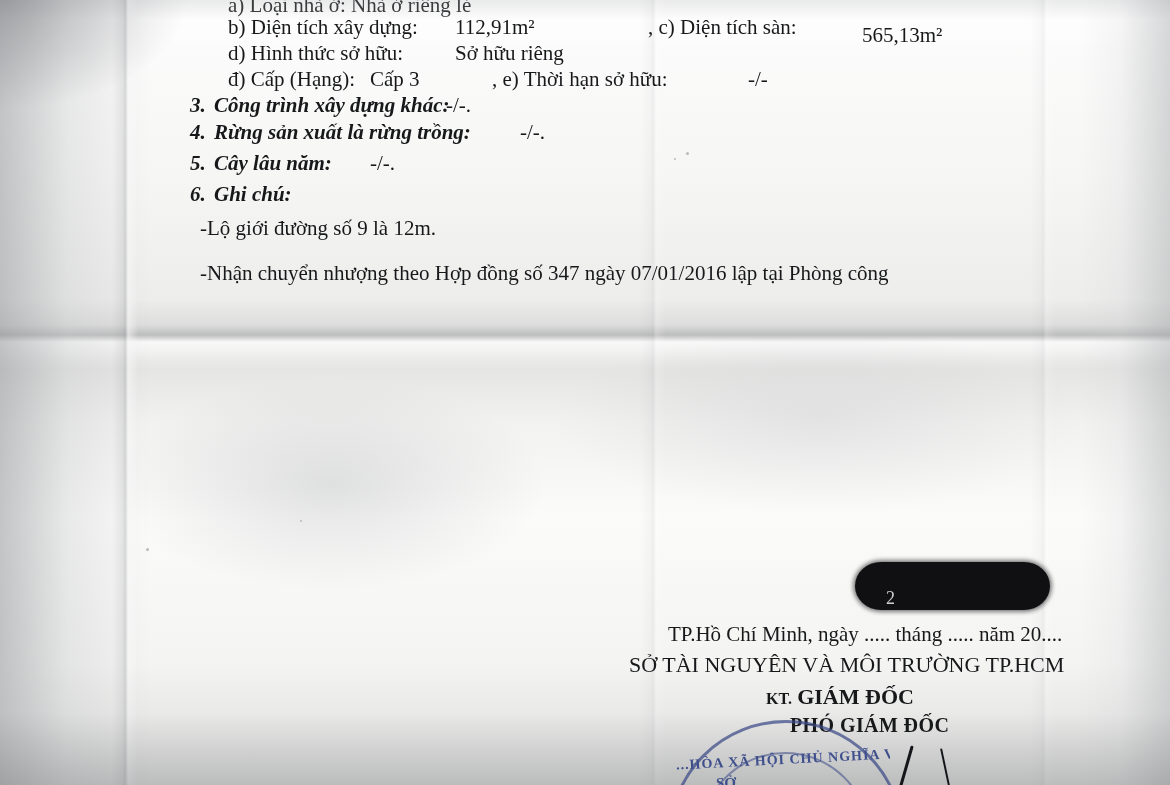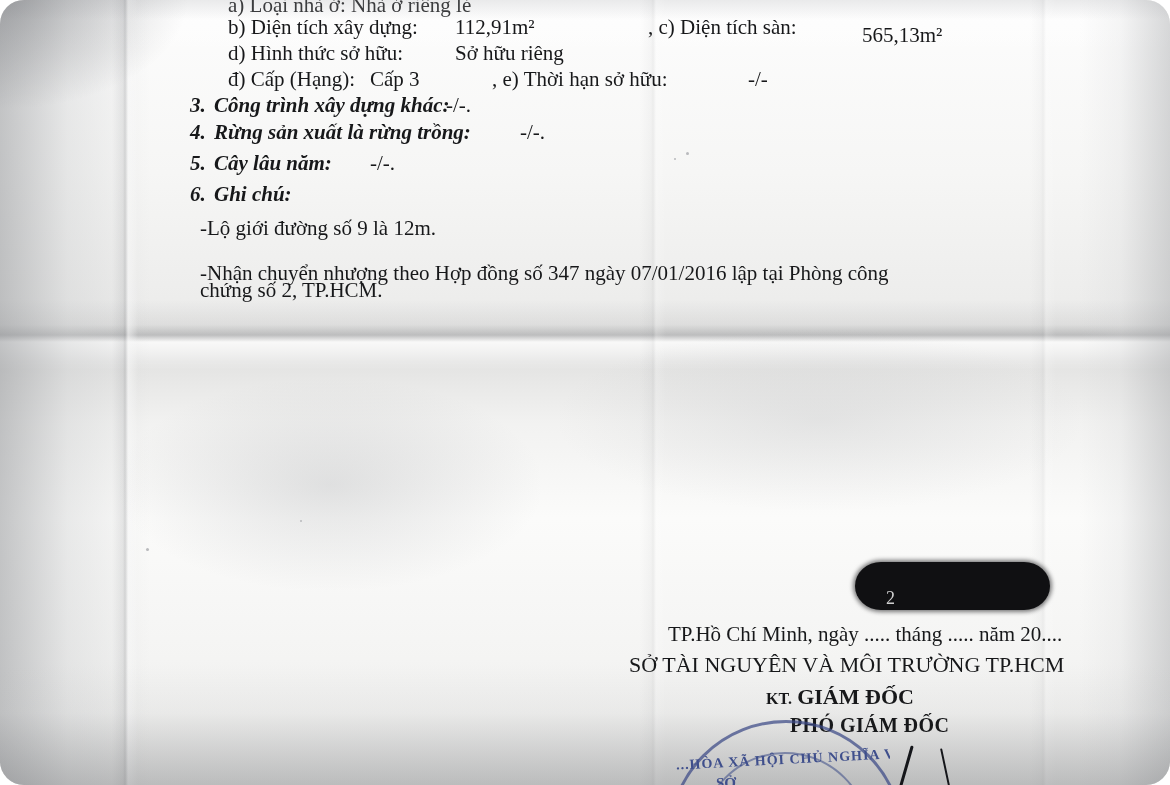--- a/index.html
+++ b/index.html
@@ -8,21 +8,20 @@
     background: #ffffff;
   }
   #page {
     position: relative;
     width: 1170px;
     height: 785px;
     overflow: hidden;
     background: #e9e9e7;
     font-family: "Liberation Serif", serif;
     color: #17181a;
-    border-radius: 24px;
   }
 
   
   .paper-base {
     position: absolute;
     inset: 0;
     background:
       linear-gradient(180deg, #fdfdfd 0%, #f6f6f5 22%, #ededec 38%, #e3e3e2 46%,
                       #f2f2f1 54%, #fbfbfa 66%, #f4f4f3 84%, #e8e8e6 100%);
   }
@@ -272,21 +271,20 @@
 
     <div class="ln bold-i" style="left:190px; top:150px;">5.</div>
     <div class="ln bold-i" style="left:214px; top:150px;">Cây lâu năm:</div>
     <div class="ln" style="left:370px; top:150px;">-/-.</div>
 
     <div class="ln bold-i" style="left:190px; top:181px;">6.</div>
     <div class="ln bold-i" style="left:214px; top:181px;">Ghi chú:</div>
 
     <div class="ln" style="left:200px; top:215px;">-Lộ giới đường số 9 là 12m.</div>
     <div class="ln" style="left:200px; top:260px;">-Nhận chuyển nhượng theo Hợp đồng số 347 ngày 07/01/2016 lập tại Phòng công</div>
-    <div class="ln" style="left:200px; top:277px;">chứng số 2, TP.HCM.</div>
   </div>
 
   <div class="redaction"></div>
   <div class="redaction-num">2</div>
 
   <div class="foot foot-place">TP.Hồ Chí Minh, ngày  .....  tháng  .....  năm 20....</div>
   <div class="foot foot-org">SỞ TÀI NGUYÊN VÀ MÔI TRƯỜNG TP.HCM</div>
   <div class="foot foot-kt">
     <span class="small">KT.</span>
     <span class="big">GIÁM ĐỐC</span>

